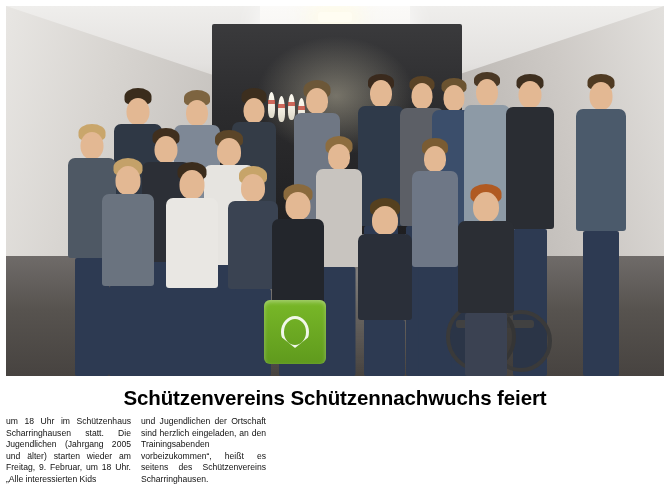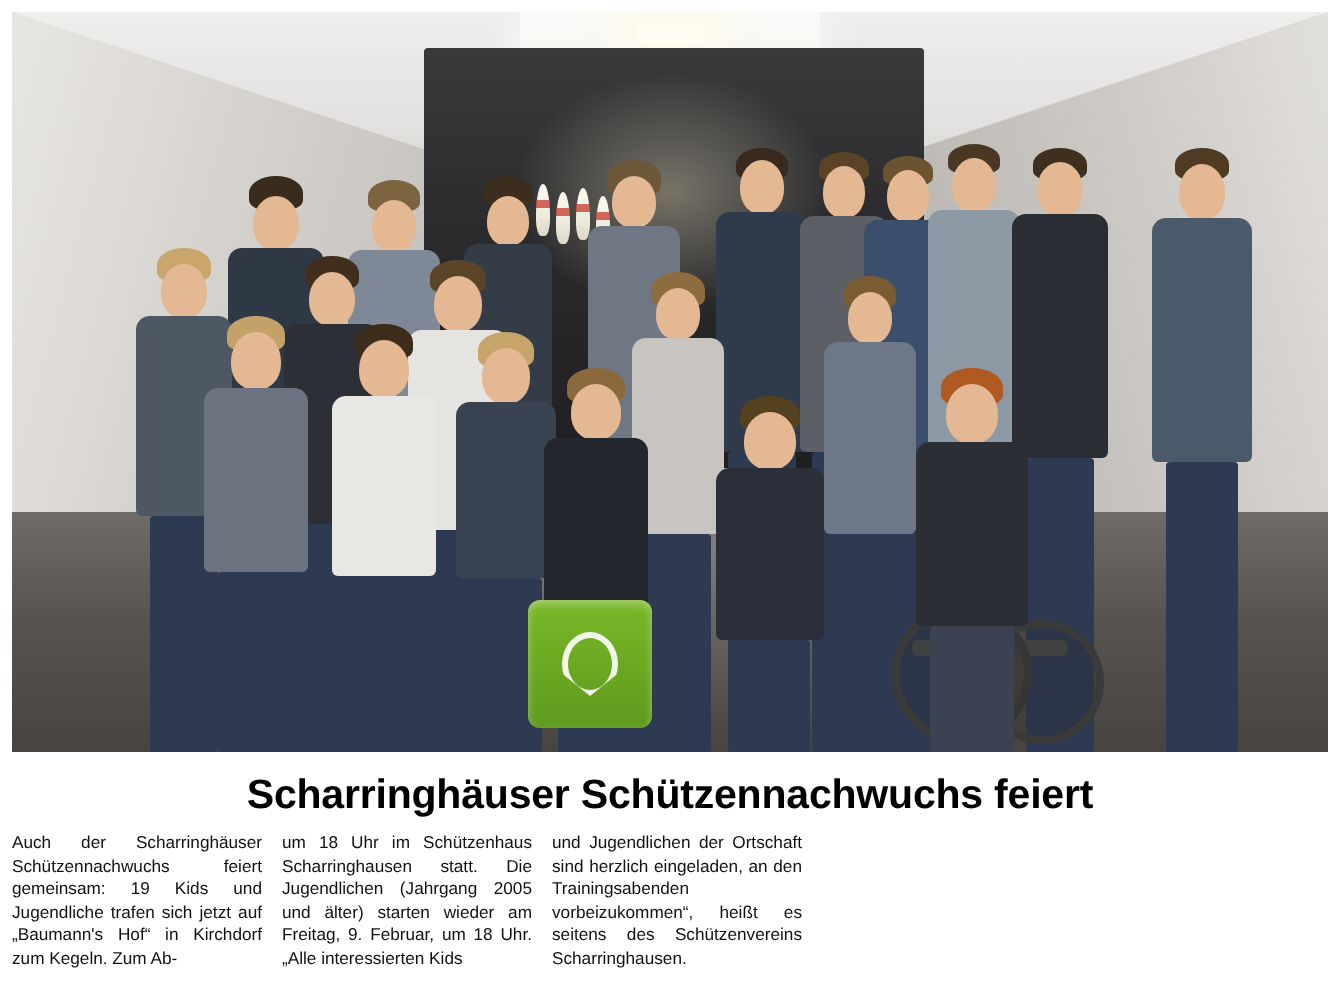--- a/index.html
+++ b/index.html
@@ -393,26 +393,23 @@
       </div>
       <div class="person" style="left:452px; width:56px; height:190px;">
         <div class="hair" style="width:31px;height:19px;background:#b05a22;"></div>
         <div class="head" style="width:26px;height:30px;top:6px;"></div>
         <div class="body" style="top:35px;width:56px;height:92px;background:#2b2e34;"></div>
         <div class="legs" style="top:127px;width:42px;height:63px;background:#3b4252;"></div>
       </div>
     </div>
   </div>
 
-  <div class="headline">Scharringhäuser Schützennachwuchs feiert</div>
+  <div class="headline">Schützenvereins Schützennachwuchs feiert</div>
 
   <div class="article">
-    <div class="col first">
-      <p>Auch der Scharringhäuser Schützennachwuchs feiert gemeinsam: 19 Kids und Jugendliche trafen sich jetzt auf „Baumann's Hof“ in Kirchdorf zum Kegeln. Zum Ab-</p>
-    </div>
     <div class="col">
       <p>um 18 Uhr im Schützenhaus Scharringhausen statt. Die Jugendlichen (Jahrgang 2005 und älter) starten wieder am Freitag, 9. Februar, um 18 Uhr. „Alle interessierten Kids</p>
     </div>
     <div class="col">
       <p>und Jugendlichen der Ortschaft sind herzlich eingeladen, an den Trainingsabenden vorbeizukommen“, heißt es seitens des Schützenvereins Scharringhausen.</p>
     </div>
   </div>
 
 </div>
 

